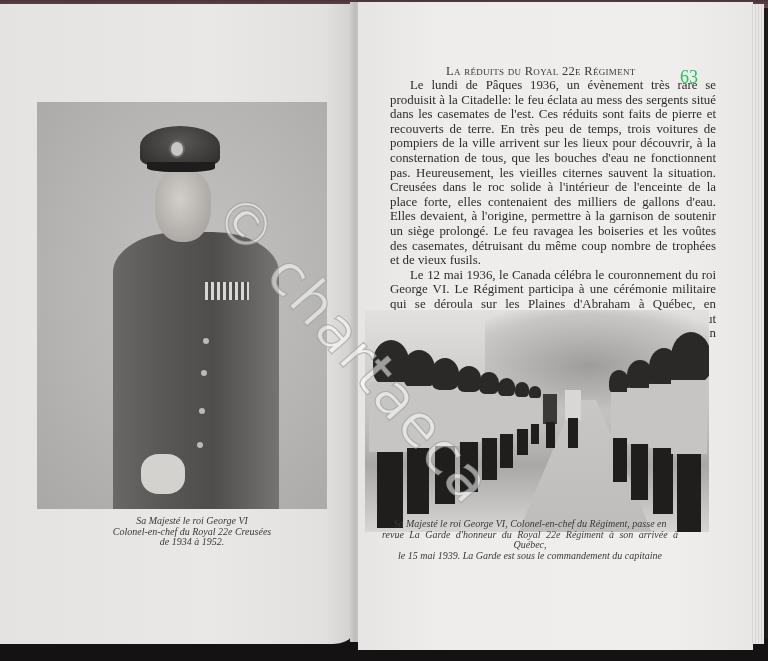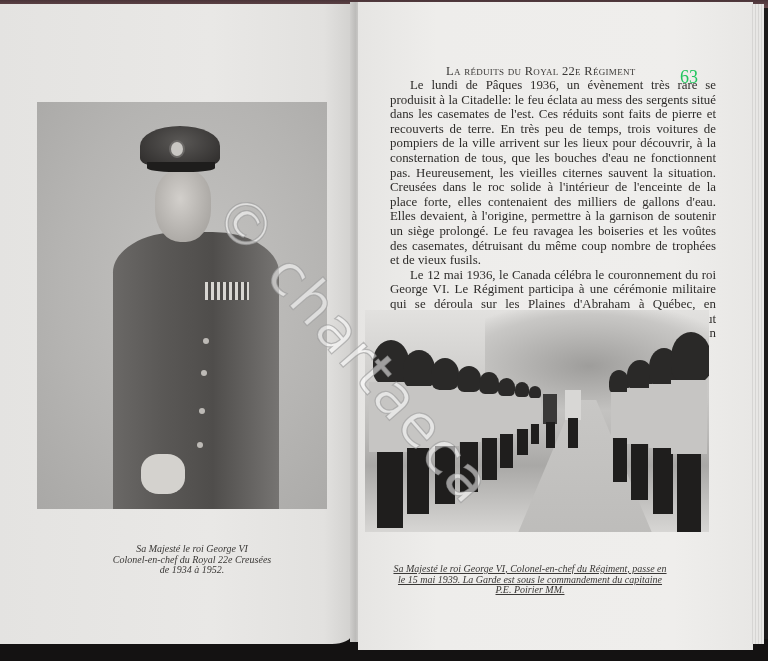--- a/index.html
+++ b/index.html
@@ -110,22 +110,22 @@
   .body-text {
     position: absolute; left: 390px; top: 78px; width: 326px;
     font-size: 12.9px; line-height: 14.6px; color: #2e2c2a;
     text-align: justify;
   }
   .body-text p { text-indent: 20px; }
   .caption {
     position: absolute; font-style: italic; color: #3a3836;
     font-size: 10px; line-height: 10.5px; text-align: center;
   }
-  .caption-left { left: 110px; top: 512px; width: 164px; margin-top: 28px; }
-  .caption-right { left: 382px; top: 564px; width: 296px; text-align: justify; text-align-last: center; text-decoration: underline; }
+  .caption-left { left: 110px; top: 512px; width: 164px; }
+  .caption-right { left: 382px; top: 519px; width: 296px; text-align: justify; text-align-last: center; }
 
   .watermark {
     position: absolute; left: 252px; top: 180px;
     font-family: "DejaVu Sans", sans-serif; font-size: 58px; color: rgba(255,255,255,0.55);
     -webkit-text-stroke: 1.2px rgba(150,150,150,0.6);
     transform: rotate(49deg); transform-origin: 0 0;
     white-space: nowrap; letter-spacing: 2px;
   }
 </style>
 </head>
@@ -219,17 +219,17 @@
     <div class="tunic" style="left:284px;top:74px;width:28px;height:64px"></div>
     <div class="legs" style="left:288px;top:138px;width:20px;height:66px"></div>
     <div class="busby" style="left:306px;top:22px;width:40px;height:50px"></div>
     <div class="tunic" style="left:306px;top:70px;width:36px;height:74px"></div>
     <div class="legs" style="left:312px;top:144px;width:24px;height:78px"></div>
   </div>
 </div>
 
 <div class="caption caption-right">
   <div>Sa Majesté le roi George VI, Colonel-en-chef du Régiment, passe en</div>
+  <div>revue La Garde d'honneur du Royal 22e Régiment à son arrivée à Québec,</div>
   <div>le 15 mai 1939. La Garde est sous le commandement du capitaine</div>
-  <div>P.E. Poirier MM.</div>
 </div>
 
 <div class="watermark">© chartaeca</div>
 
 </body></html>

